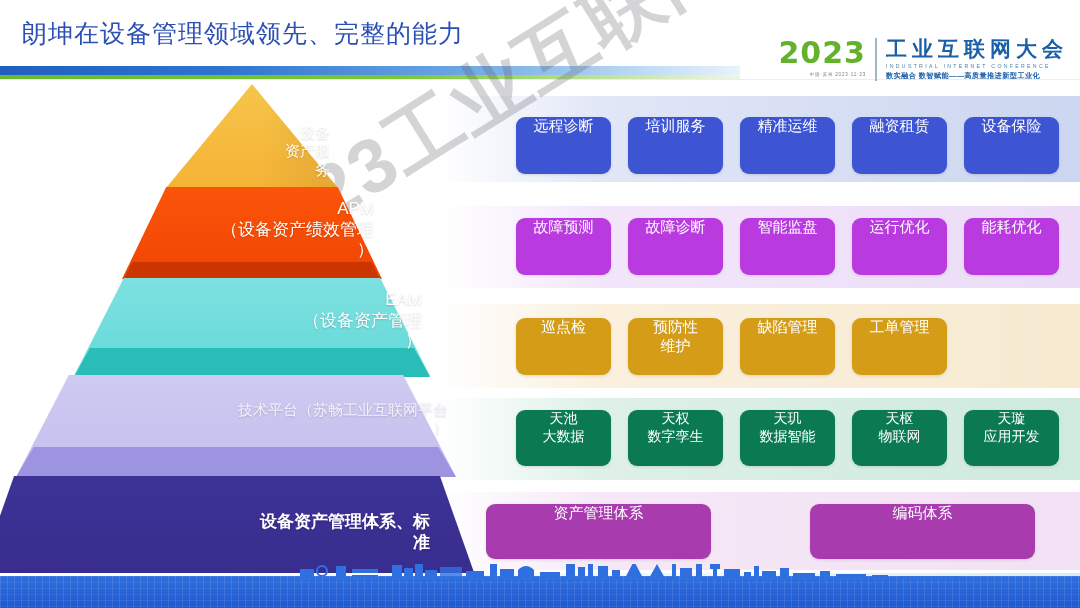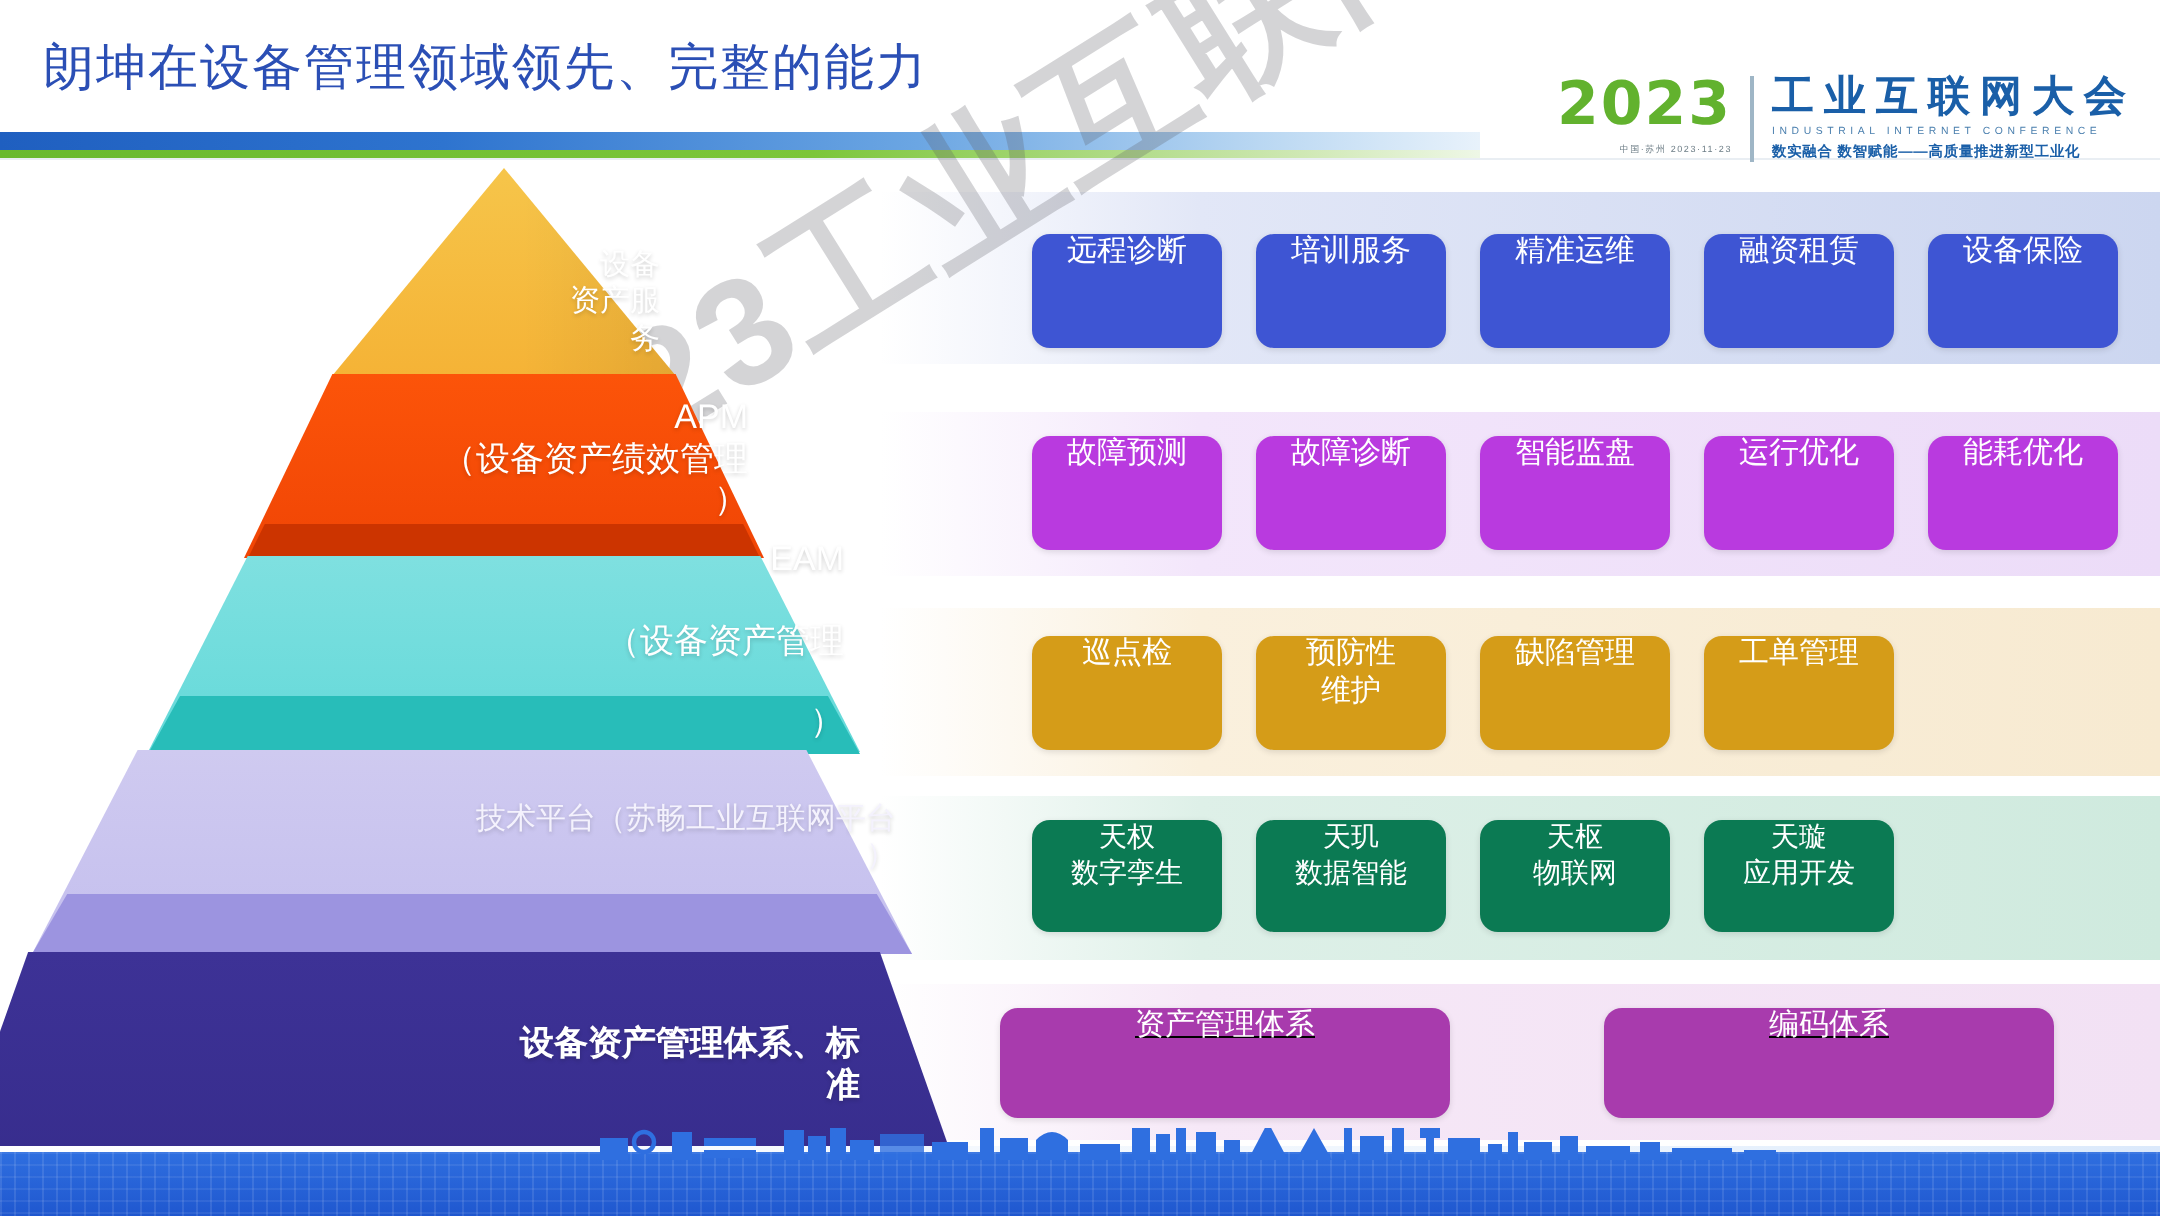--- a/index.html
+++ b/index.html
@@ -111,21 +111,21 @@
   .lvl3 { left:74px; top:194px; width:356px; height:98px; }
   .lvl3 .face {
     background:linear-gradient(to bottom,#7fe0e0,#63d9d9);
     clip-path:polygon(14% 0%, 86% 0%, 100% 100%, 0% 100%);
   }
   .lvl3 .edge {
     position:absolute; left:0; top:70px; width:100%; height:29px;
     background:#28bdb9;
     clip-path:polygon(4.5% 0%, 95.5% 0%, 100% 100%, 0% 100%);
   }
-  .lvl3 .txt { font-size:17px; padding-bottom:12px;gap:20px; }
+  .lvl3 .txt { font-size:17px; padding-bottom:12px; }
 
   
   .lvl4 { left:16px; top:291px; width:440px; height:102px; }
   .lvl4 .face {
     background:linear-gradient(to bottom,#cfcaf0,#c4bfee);
     clip-path:polygon(12% 0%, 88% 0%, 100% 100%, 0% 100%);
   }
   .lvl4 .edge {
     position:absolute; left:0; top:72px; width:100%; height:30px;
     background:#9c94e0;
@@ -154,21 +154,21 @@
 
   .row.r2 { left:516px; top:218px; gap:17px; }
   .row.r2 .card { width:95px; height:57px; background:#b93adf; }
 
   .row.r3 { left:516px; top:318px; gap:17px; }
   .row.r3 .card { width:95px; height:57px; background:#d59c18; }
 
   .row.r4 { left:516px; top:410px; gap:17px; }
   .row.r4 .card { width:95px; height:56px; background:#0b7a53; font-size:14px; }
 
-  .row.r5 { left:500px; top:504px; gap:77px;text-decoration:underline; }
+  .row.r5 { left:486px; top:504px; gap:99px; }
   .row.r5 .card { width:225px; height:55px; background:#a83bad; font-size:15px; }
 
   
   .bottom-wrap { position:absolute; left:0; bottom:0; width:1080px; height:44px; overflow:hidden; }
   .bottom-water {
     position:absolute; left:0; bottom:0; width:1080px; height:32px;
     background:linear-gradient(to bottom,#2f6fe0,#1f57cf);
   }
   .bottom-water:after {
     content:""; position:absolute; inset:0;
@@ -310,20 +310,24 @@
     </div>
     <div class="card">
       <span>缺陷管理</span>
     </div>
     <div class="card">
       <span>工单管理</span>
     </div>
   </div>
 
   <div class="row r4">
+    <div class="card">
+      <span>天池</span>
+      <span>大数据</span>
+    </div>
     <div class="card">
       <span>天权</span>
       <span>数字孪生</span>
     </div>
     <div class="card">
       <span>天玑</span>
       <span>数据智能</span>
     </div>
     <div class="card">
       <span>天枢</span>

